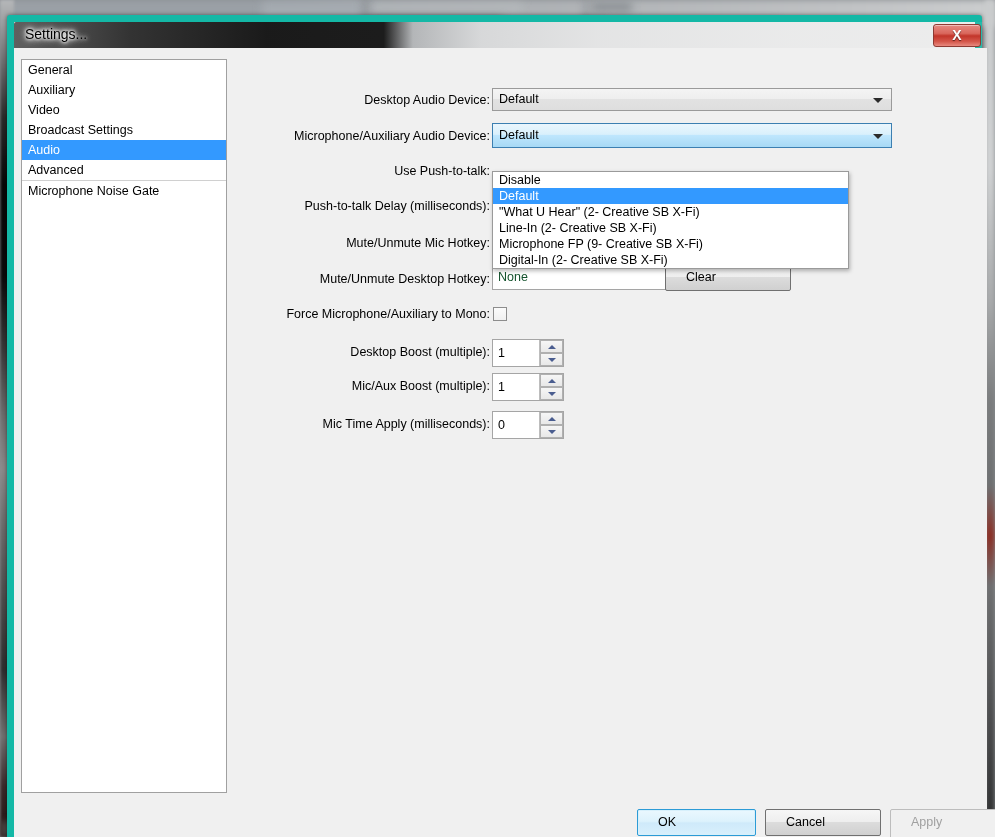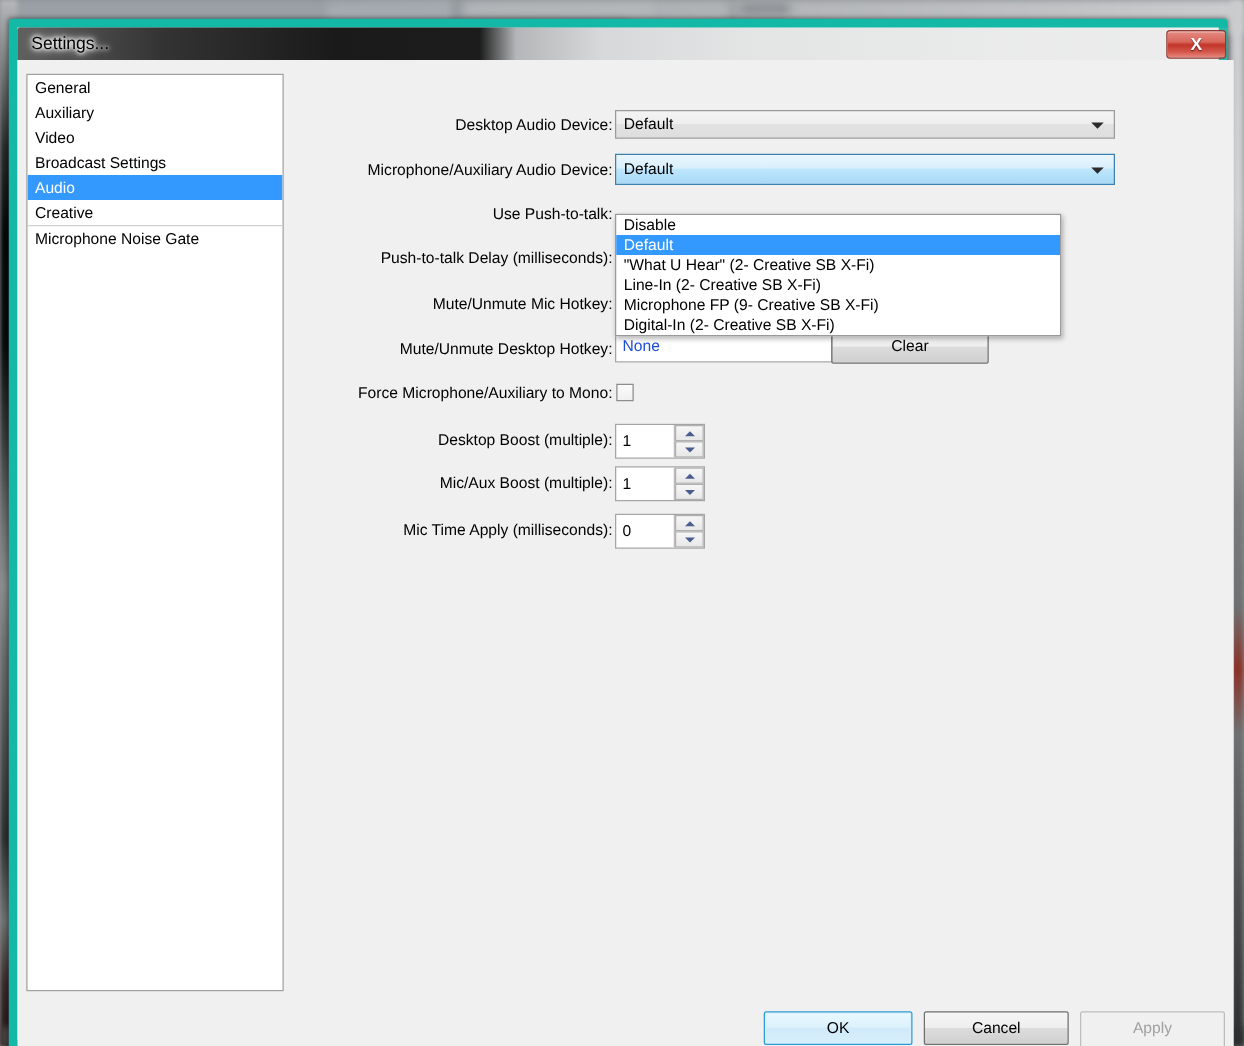--- a/index.html
+++ b/index.html
@@ -263,36 +263,36 @@
   
   .textbox {
     position: absolute;
     height: 25px;
     border: 1px solid #a5a5a5;
     box-sizing: border-box;
     background: #ffffff;
     font-size: 12.5px;
     line-height: 23px;
     padding-left: 5px;
-    color: #1d4ed8;
+    color: #14532d;
     white-space: nowrap;
     overflow: hidden;
   }
 
   
   .btn {
     position: absolute;
     border: 1px solid #707070;
     box-sizing: border-box;
     background: linear-gradient(to bottom,#f6f6f6 0%,#eeeeee 48%,#dcdcdc 50%,#d0d0d0 100%);
     font-size: 12.5px;
-    text-align: center;
     color: #000;
     cursor: pointer;
     border-radius: 2px;
+    padding-left: 20px;
   }
   .btn.default {
     border: 1px solid #2c9bd6;
     box-shadow: inset 0 0 0 1px #d7f0fb;
     background: linear-gradient(to bottom,#eaf8fe 0%,#ddf2fc 45%,#cfeafa 52%,#d8f0fc 100%);
   }
   .btn.disabled {
     color: #a0a0a0;
     border: 1px solid #bdbdbd;
     background: #f0f0f0;
@@ -352,21 +352,21 @@
     left: 7px;
     width: 0; height: 0;
     border-left: 4px solid transparent;
     border-right: 4px solid transparent;
   }
   .spin .sup::after { top: 4px; border-bottom: 4px solid #4a5d8f; }
   .spin .sdn::after { top: 4px; border-top: 4px solid #4a5d8f; }
 
   
   #btnbar { position: absolute; left: 0; top: 0; width: 973px; height: 796px; pointer-events: none; }
-  #btnbar .btn { pointer-events: auto; }
+  #btnbar .btn { pointer-events: auto; margin-left: 26px; }
 </style>
 </head>
 <body>
 
 <div id="backdrop">
   <div class="bg-strip-top"></div>
   <div class="bg-blob bg-b1"></div>
   <div class="bg-blob bg-b2"></div>
   <div class="bg-blob bg-b3"></div>
   <div class="bg-blob bg-b4"></div>
@@ -389,21 +389,21 @@
   </div>
 
   <div id="client">
 
     <div id="sidebar">
       <div class="side-item">General</div>
       <div class="side-item">Auxiliary</div>
       <div class="side-item">Video</div>
       <div class="side-item">Broadcast Settings</div>
       <div class="side-item selected">Audio</div>
-      <div class="side-item">Creative</div>
+      <div class="side-item">Advanced</div>
       <div class="side-item sep-above">Microphone Noise Gate</div>
     </div>
 
     <div class="row" style="left:50px; top:40px; width:426px;">
       <div class="lbl">Desktop Audio Device:</div>
     </div>
     <div class="combo" style="left:478px; top:40px; width:400px;">
       <div class="ctext">Default</div>
       <div class="arrow"></div>
     </div>

